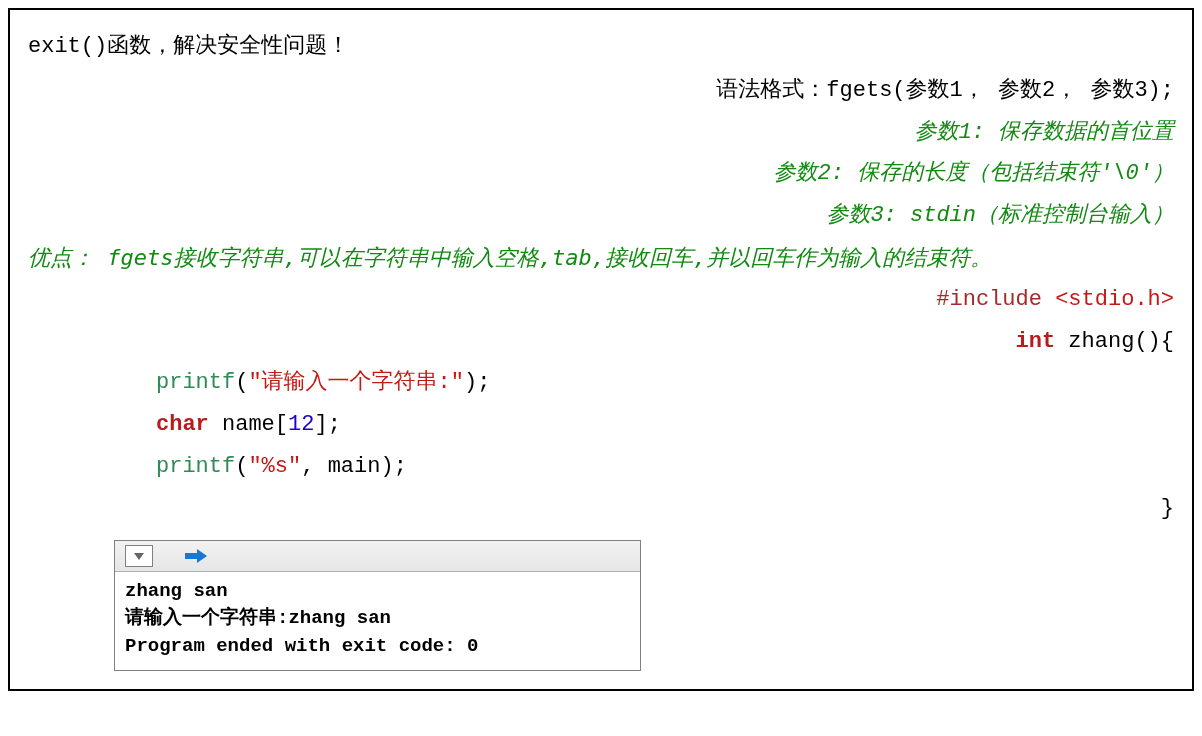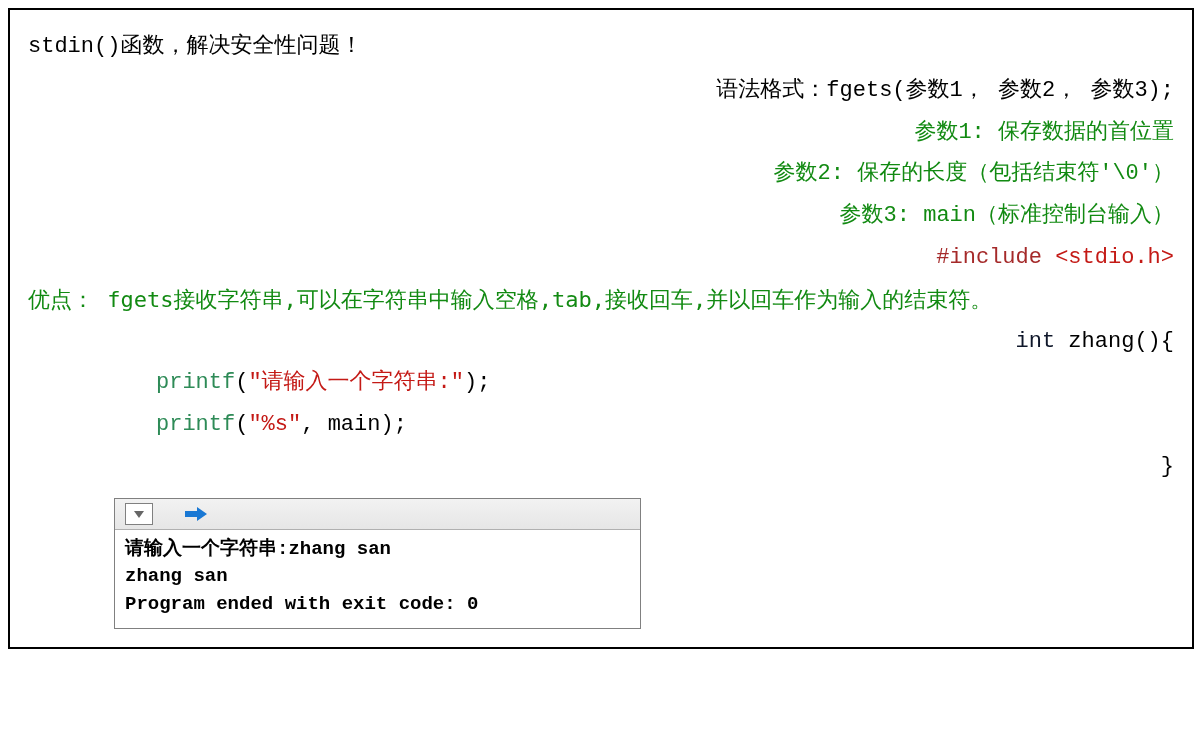--- a/index.html
+++ b/index.html
@@ -18,23 +18,23 @@
     line-height: 1.9;
     white-space: pre;
     font-family: "Menlo", "Consolas", "Courier New", monospace;
   }
   .prose {
     font-family: "Helvetica Neue", Arial, "PingFang SC", "Microsoft YaHei", sans-serif;
   }
   .mono {
     font-family: "Menlo", "Consolas", "Courier New", monospace;
   }
-  .green { color: #128a12; }
+  .green { color: #128a12; font-style: italic; }
   .black { color: #000; }
-  .purple { color: #0f172a; }
+  .purple { color: #b91c1c; font-weight: bold; }
   .brown  { color: #a52a2a; }
   .red    { color: #c41a16; }
   .blue   { color: #1c00cf; }
   .teal   { color: #2e8b57; }
   .ind1 { padding-left: 64px; text-align: right; }
   .ind2 { padding-left: 128px; }
   .adv  { font-family: "Menlo","Consolas","PingFang SC","Microsoft YaHei",monospace; }
 
   .console {
     margin-top: 10px;
@@ -76,49 +76,50 @@
     line-height: 1.45;
     color: #000;
     white-space: pre;
   }
 </style>
 </head>
 <body>
 
 <div class="outer">
 
-  <div class="line prose black"><span class="mono">stdin()</span><span>函数，解决安全性问题！</span></div>
+  <div class="line prose black"><span class="mono">exit()</span><span>函数，解决安全性问题！</span></div>
 
   <div class="line prose black ind1"><span>语法格式：</span><span class="mono">fgets(参数1， 参数2， 参数3);</span></div>
 
   <div class="line mono green ind1">参数1: 保存数据的首位置</div>
   <div class="line mono green ind1">参数2: 保存的长度（包括结束符'\0'）</div>
-  <div class="line mono green ind1">参数3: main（标准控制台输入）</div>
+  <div class="line mono green ind1">参数3: stdin（标准控制台输入）</div>
+
+  <div class="line adv green"><span>优点：</span><span> fgets接收字符串,可以在字符串中输入空格,tab,接收回车,并以回车作为输入的结束符。</span></div>
 
   <div class="line mono ind1"><span class="brown">#include </span><span class="red">&lt;stdio.h&gt;</span></div>
-
-  <div class="line adv green"><span>优点：</span><span> fgets接收字符串,可以在字符串中输入空格,tab,接收回车,并以回车作为输入的结束符。</span></div>
   <div class="line mono ind1"><span class="purple">int</span><span class="black"> zhang(){</span></div>
   <div class="line mono ind2"><span class="teal">printf</span><span class="black">(</span><span class="red">"请输入一个字符串:"</span><span class="black">);</span></div>
+  <div class="line mono ind2"><span class="purple">char</span><span class="black"> name[</span><span class="blue">12</span><span class="black">];</span></div>
   <div class="line mono ind2"><span class="teal">printf</span><span class="black">(</span><span class="red">"%s"</span><span class="black">, main);</span></div>
   <div class="line mono ind1 black">}</div>
 
   <div class="console">
     <div class="console-toolbar">
       <div class="dropdown-btn">
         <svg width="12" height="10" viewBox="0 0 12 10">
           <polygon points="1,2 11,2 6,9" fill="#666"></polygon>
         </svg>
       </div>
       <div class="arrow-icon">
         <svg width="22" height="14" viewBox="0 0 22 14">
           <polygon points="0,4 12,4 12,0 22,7 12,14 12,10 0,10" fill="#1978d4"></polygon>
         </svg>
       </div>
     </div>
     <div class="console-body">
+      <div class="console-line">zhang san</div>
       <div class="console-line">请输入一个字符串:zhang san</div>
-      <div class="console-line">zhang san</div>
       <div class="console-line">Program ended with exit code: 0</div>
     </div>
   </div>
 
 </div>
 
 </body></html>

